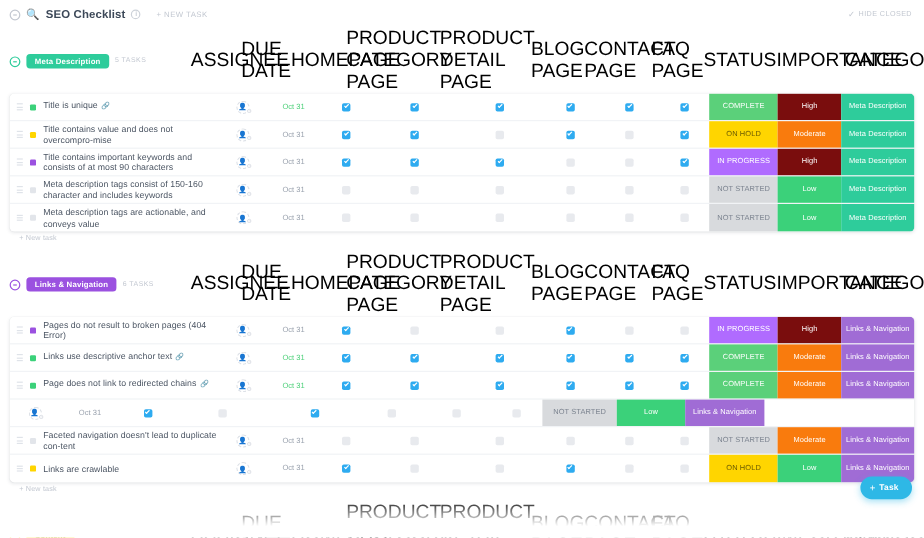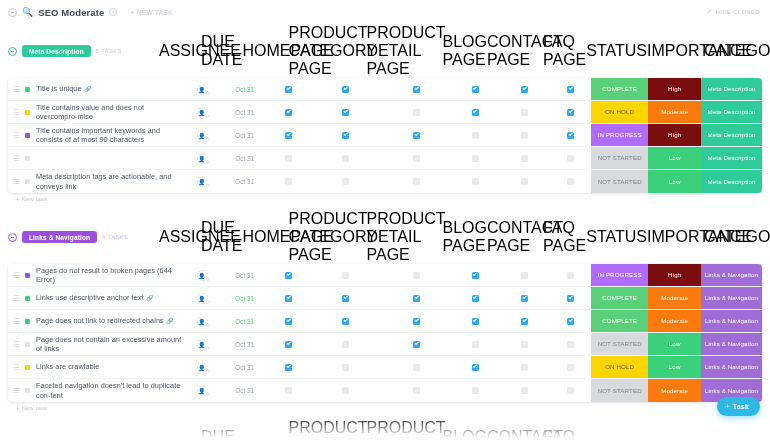--- a/index.html
+++ b/index.html
@@ -141,21 +141,21 @@
 </style>
 </head>
 <body>
 
 <div id="app">
 
   <div class="topbar">
     <div class="tb-left">
       <div class="collapse-ic"></div>
       <span class="list-ic">🔍</span>
-      <span class="list-title">SEO Moderate</span>
+      <span class="list-title">SEO Checklist</span>
       <span class="info-ic">i</span>
       <span class="new-task-top">+ NEW TASK</span>
     </div>
     <div class="tb-right">
       <span class="check-ic">✓</span>
       <span class="hide-closed">HIDE CLOSED</span>
     </div>
   </div>
 
   <div class="board" id="board">
@@ -294,20 +294,21 @@
             <div class="pill" style="width: 66px; background: rgb(46, 204, 155);">Meta Description</div>
           </div>
           <div class="row">
             <div class="c-name" style="width: 190px;">
               <span class="drag">
                 <i></i>
                 <i></i>
                 <i></i>
               </span>
               <span class="flag" style="background:#e2e5ea"></span>
+              <span class="tname">Meta description tags consist of 150-160 character and includes keywords</span>
             </div>
             <div class="c-assignee" style="width: 42px;">
               <span class="avatar">👤</span>
             </div>
             <div class="c-date" style="width: 50px;">
               <span class="date-txt">Oct 31</span>
             </div>
             <div class="c-check" style="width: 46px;">
               <span class="cbx"></span>
             </div>
@@ -331,21 +332,21 @@
             <div class="pill" style="width: 66px; background: rgb(46, 204, 155);">Meta Description</div>
           </div>
           <div class="row">
             <div class="c-name" style="width: 190px;">
               <span class="drag">
                 <i></i>
                 <i></i>
                 <i></i>
               </span>
               <span class="flag" style="background:#e2e5ea"></span>
-              <span class="tname">Meta description tags are actionable, and conveys link</span>
+              <span class="tname">Meta description tags are actionable, and conveys value</span>
             </div>
             <div class="c-assignee" style="width: 42px;">
               <span class="avatar">👤</span>
             </div>
             <div class="c-date" style="width: 50px;">
               <span class="date-txt">Oct 31</span>
             </div>
             <div class="c-check" style="width: 46px;">
               <span class="cbx"></span>
             </div>
@@ -392,21 +393,21 @@
         </div>
         <div class="card">
           <div class="row">
             <div class="c-name" style="width: 190px;">
               <span class="drag">
                 <i></i>
                 <i></i>
                 <i></i>
               </span>
               <span class="flag" style="background:#9b51e0"></span>
-              <span class="tname">Pages do not result to broken pages (644 Error)</span>
+              <span class="tname">Pages do not result to broken pages (404 Error)</span>
             </div>
             <div class="c-assignee" style="width: 42px;">
               <span class="avatar">👤</span>
             </div>
             <div class="c-date" style="width: 50px;">
               <span class="date-txt">Oct 31</span>
             </div>
             <div class="c-check" style="width: 46px;">
               <span class="cbx on"></span>
             </div>
@@ -499,29 +500,20 @@
               <span class="cbx on"></span>
             </div>
             <div class="c-check" style="width: 44px;">
               <span class="cbx on"></span>
             </div>
             <div class="pill" style="width: 62px; background: rgb(91, 208, 122);">COMPLETE</div>
             <div class="pill" style="width: 57px; background: rgb(249, 123, 13);">Moderate</div>
             <div class="pill" style="width: 66px; background: rgb(160, 108, 213);">Links &amp; Navigation</div>
           </div>
           <div class="row">
-            <div class="c-name" style="width: 190px;">
-              <span class="drag">
-                <i></i>
-                <i></i>
-                <i></i>
-              </span>
-              <span class="flag" style="background:#e2e5ea"></span>
-              <span class="tname">Page does not contain an excessive amount of links</span>
-            </div>
             <div class="c-assignee" style="width: 42px;">
               <span class="avatar">👤</span>
             </div>
             <div class="c-date" style="width: 50px;">
               <span class="date-txt">Oct 31</span>
             </div>
             <div class="c-check" style="width: 46px;">
               <span class="cbx on"></span>
             </div>
             <div class="c-check" style="width: 78px;">
@@ -543,20 +535,58 @@
             <div class="pill" style="width: 57px; background: rgb(59, 209, 122);">Low</div>
             <div class="pill" style="width: 66px; background: rgb(160, 108, 213);">Links &amp; Navigation</div>
           </div>
           <div class="row">
             <div class="c-name" style="width: 190px;">
               <span class="drag">
                 <i></i>
                 <i></i>
                 <i></i>
               </span>
+              <span class="flag" style="background:#e2e5ea"></span>
+              <span class="tname">Faceted navigation doesn't lead to duplicate con-tent</span>
+            </div>
+            <div class="c-assignee" style="width: 42px;">
+              <span class="avatar">👤</span>
+            </div>
+            <div class="c-date" style="width: 50px;">
+              <span class="date-txt">Oct 31</span>
+            </div>
+            <div class="c-check" style="width: 46px;">
+              <span class="cbx"></span>
+            </div>
+            <div class="c-check" style="width: 78px;">
+              <span class="cbx"></span>
+            </div>
+            <div class="c-check" style="width: 76px;">
+              <span class="cbx"></span>
+            </div>
+            <div class="c-check" style="width: 52px;">
+              <span class="cbx"></span>
+            </div>
+            <div class="c-check" style="width: 56px;">
+              <span class="cbx"></span>
+            </div>
+            <div class="c-check" style="width: 44px;">
+              <span class="cbx"></span>
+            </div>
+            <div class="pill grey" style="width: 62px; background: rgb(216, 218, 221);">NOT STARTED</div>
+            <div class="pill" style="width: 57px; background: rgb(249, 123, 13);">Moderate</div>
+            <div class="pill" style="width: 66px; background: rgb(160, 108, 213);">Links &amp; Navigation</div>
+          </div>
+          <div class="row">
+            <div class="c-name" style="width: 190px;">
+              <span class="drag">
+                <i></i>
+                <i></i>
+                <i></i>
+              </span>
               <span class="flag" style="background:#ffd500"></span>
               <span class="tname">Links are crawlable</span>
             </div>
             <div class="c-assignee" style="width: 42px;">
               <span class="avatar">👤</span>
             </div>
             <div class="c-date" style="width: 50px;">
               <span class="date-txt">Oct 31</span>
             </div>
             <div class="c-check" style="width: 46px;">
@@ -572,58 +602,20 @@
               <span class="cbx on"></span>
             </div>
             <div class="c-check" style="width: 56px;">
               <span class="cbx"></span>
             </div>
             <div class="c-check" style="width: 44px;">
               <span class="cbx"></span>
             </div>
             <div class="pill" style="width: 62px; background: rgb(255, 213, 0); color: rgb(107, 91, 0);">ON HOLD</div>
             <div class="pill" style="width: 57px; background: rgb(59, 209, 122);">Low</div>
-            <div class="pill" style="width: 66px; background: rgb(160, 108, 213);">Links &amp; Navigation</div>
-          </div>
-          <div class="row">
-            <div class="c-name" style="width: 190px;">
-              <span class="drag">
-                <i></i>
-                <i></i>
-                <i></i>
-              </span>
-              <span class="flag" style="background:#e2e5ea"></span>
-              <span class="tname">Faceted navigation doesn't lead to duplicate con-tent</span>
-            </div>
-            <div class="c-assignee" style="width: 42px;">
-              <span class="avatar">👤</span>
-            </div>
-            <div class="c-date" style="width: 50px;">
-              <span class="date-txt">Oct 31</span>
-            </div>
-            <div class="c-check" style="width: 46px;">
-              <span class="cbx"></span>
-            </div>
-            <div class="c-check" style="width: 78px;">
-              <span class="cbx"></span>
-            </div>
-            <div class="c-check" style="width: 76px;">
-              <span class="cbx"></span>
-            </div>
-            <div class="c-check" style="width: 52px;">
-              <span class="cbx"></span>
-            </div>
-            <div class="c-check" style="width: 56px;">
-              <span class="cbx"></span>
-            </div>
-            <div class="c-check" style="width: 44px;">
-              <span class="cbx"></span>
-            </div>
-            <div class="pill grey" style="width: 62px; background: rgb(216, 218, 221);">NOT STARTED</div>
-            <div class="pill" style="width: 57px; background: rgb(249, 123, 13);">Moderate</div>
             <div class="pill" style="width: 66px; background: rgb(160, 108, 213);">Links &amp; Navigation</div>
           </div>
         </div>
         <div class="newtask">+ New task</div>
       </div>
       <div class="group">
         <div style="display: flex; align-items: center;">
           <div class="group-head" style="width: 190px;">
             <div class="g-caret" style="color:#ffd500"></div>
             <span class="g-badge" style="background:#ffd500;color:#6b5b00">Content</span>

